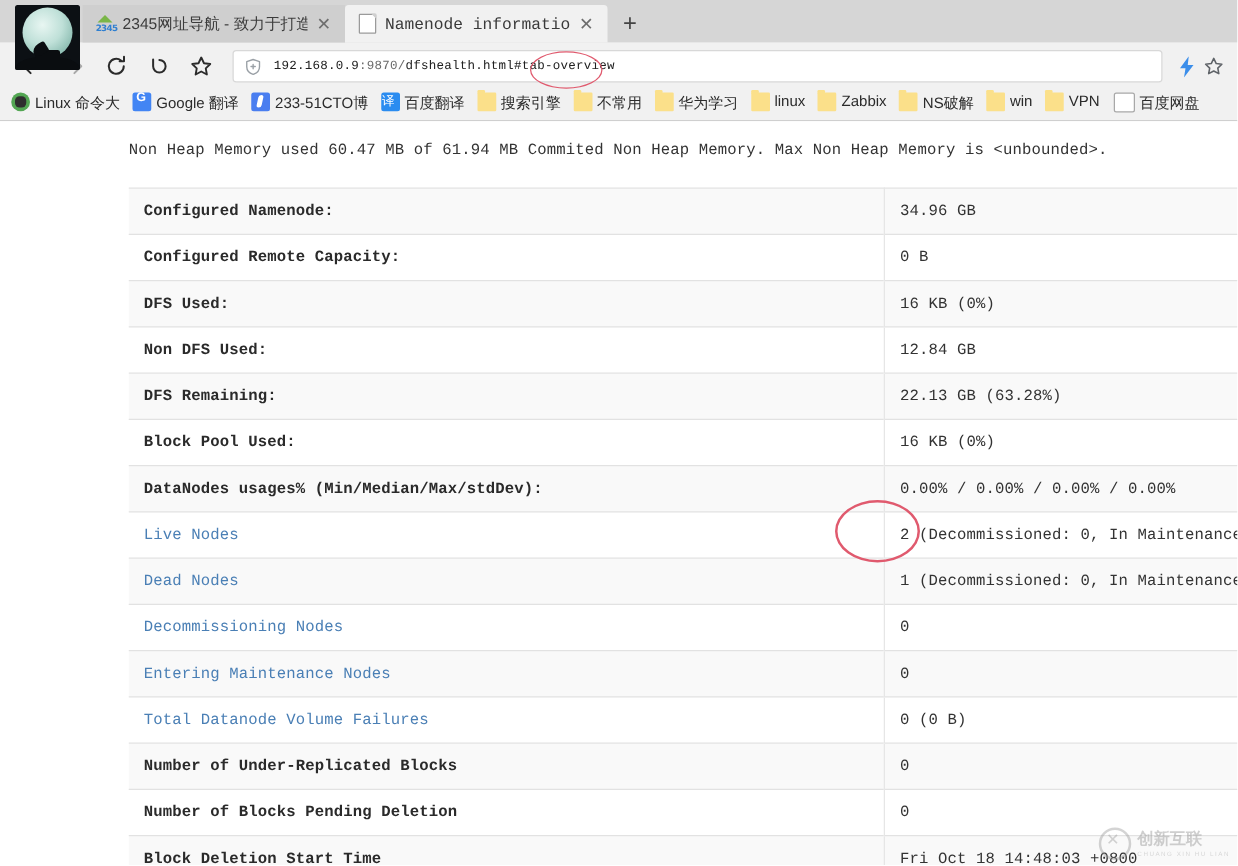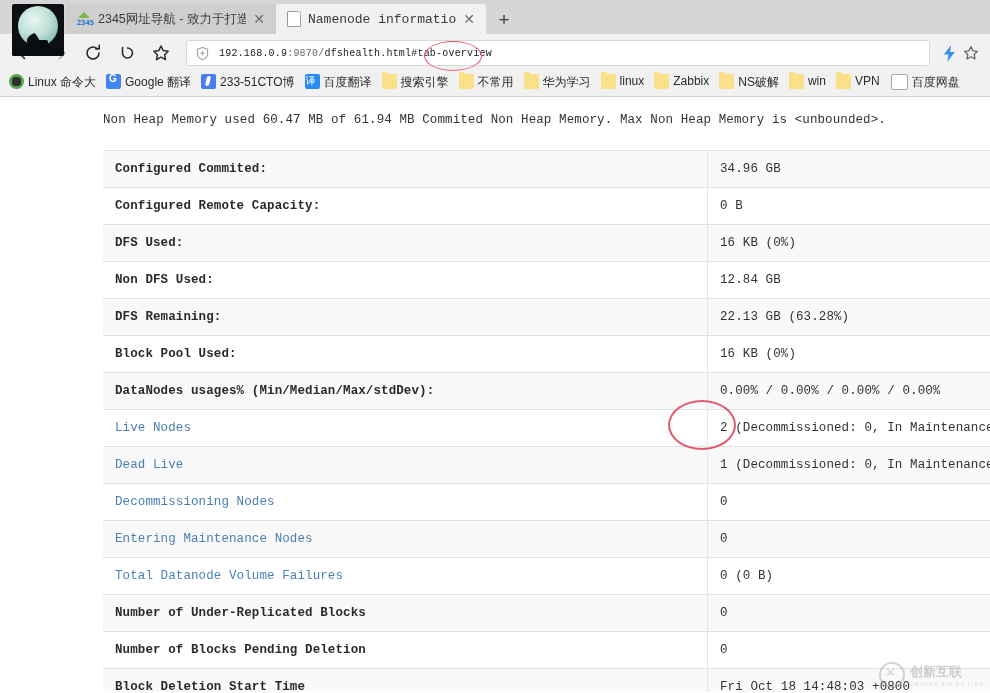--- a/index.html
+++ b/index.html
@@ -561,21 +561,21 @@
   </div>
 
   <div class="page">
     <div class="content">
 
       <div class="heap-line">Non Heap Memory used 60.47 MB of 61.94 MB Commited Non Heap Memory. Max Non Heap Memory is &lt;unbounded&gt;.</div>
 
       <table class="dfs">
         <tbody>
           <tr>
-            <td class="k">Configured Commited:</td>
+            <td class="k">Configured Namenode:</td>
             <td class="v">34.96 GB</td>
           </tr>
           <tr>
             <td class="k">Configured Remote Capacity:</td>
             <td class="v">0 B</td>
           </tr>
           <tr>
             <td class="k">DFS Used:</td>
             <td class="v">16 KB (0%)</td>
           </tr>
@@ -593,21 +593,21 @@
           </tr>
           <tr>
             <td class="k">DataNodes usages% (Min/Median/Max/stdDev):</td>
             <td class="v">0.00% / 0.00% / 0.00% / 0.00%</td>
           </tr>
           <tr>
             <td class="k link">Live Nodes</td>
             <td class="v">2 (Decommissioned: 0, In Maintenance: 0)</td>
           </tr>
           <tr>
-            <td class="k link">Dead Live</td>
+            <td class="k link">Dead Nodes</td>
             <td class="v">1 (Decommissioned: 0, In Maintenance: 0)</td>
           </tr>
           <tr>
             <td class="k link">Decommissioning Nodes</td>
             <td class="v">0</td>
           </tr>
           <tr>
             <td class="k link">Entering Maintenance Nodes</td>
             <td class="v">0</td>
           </tr>

